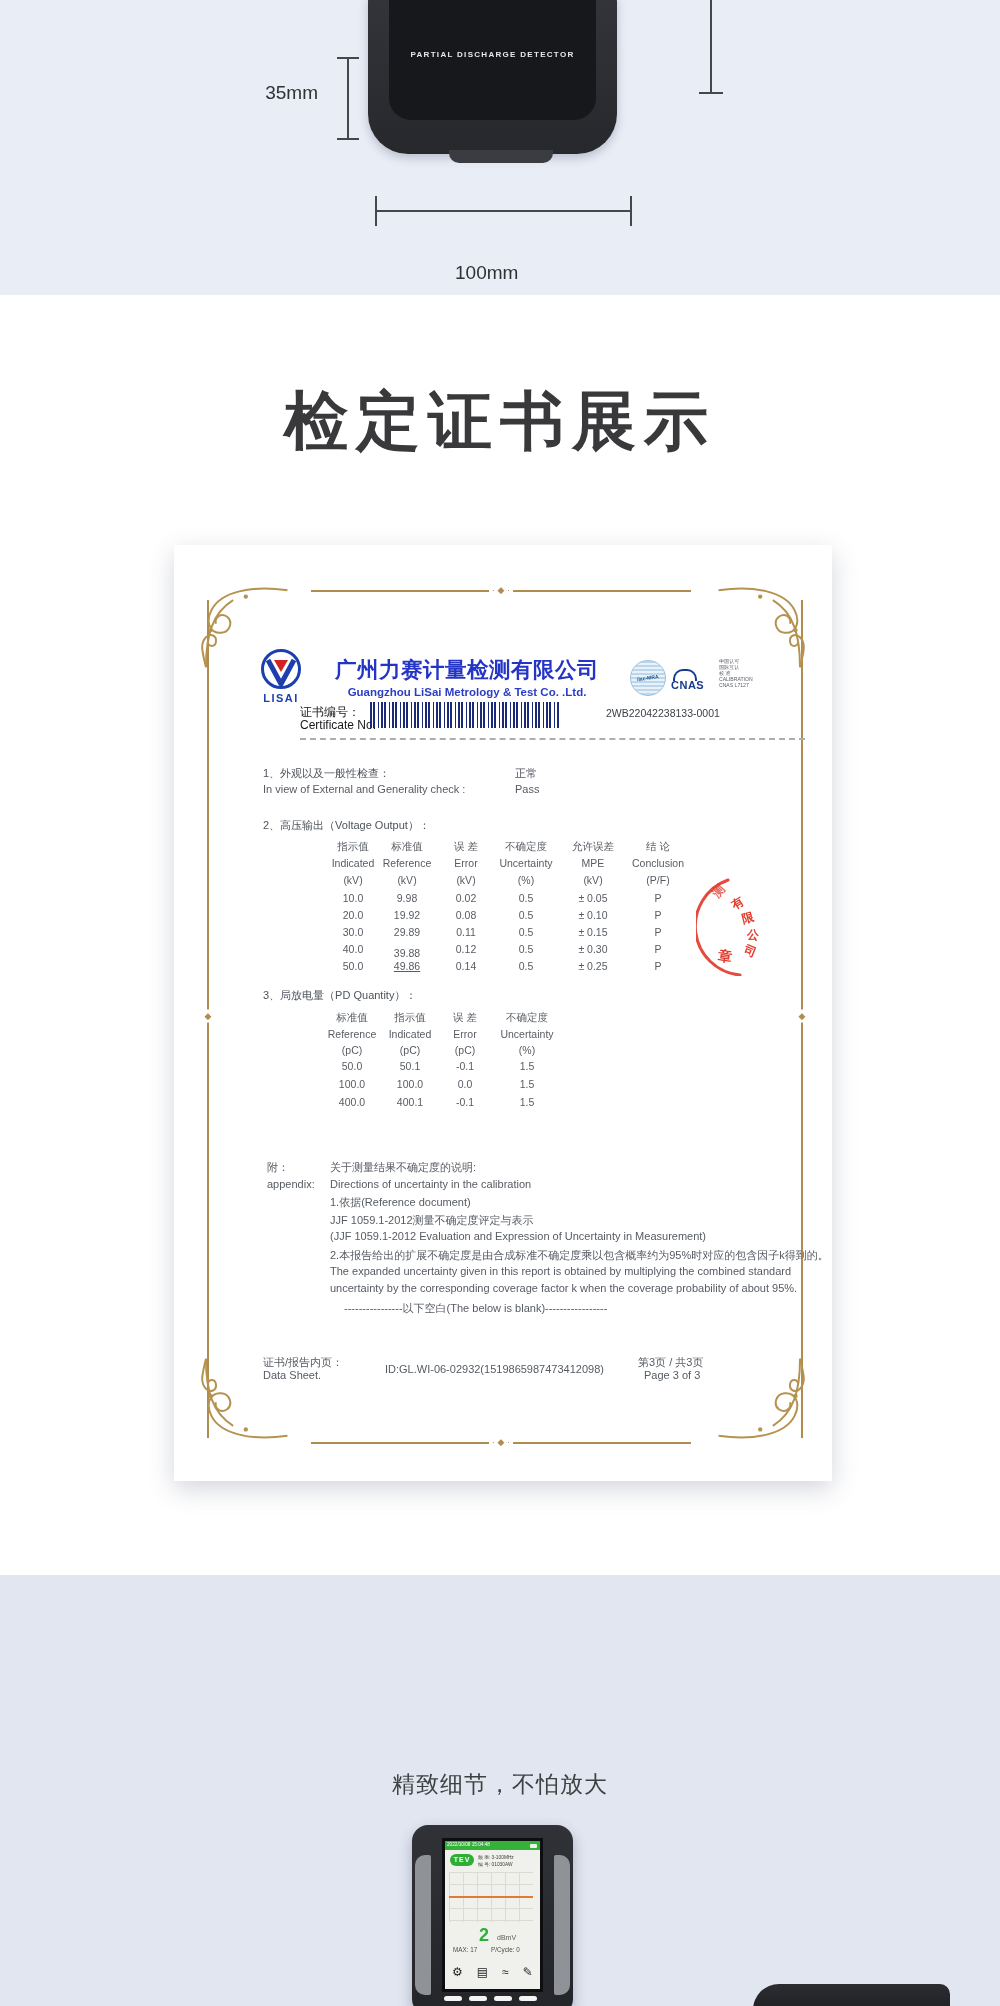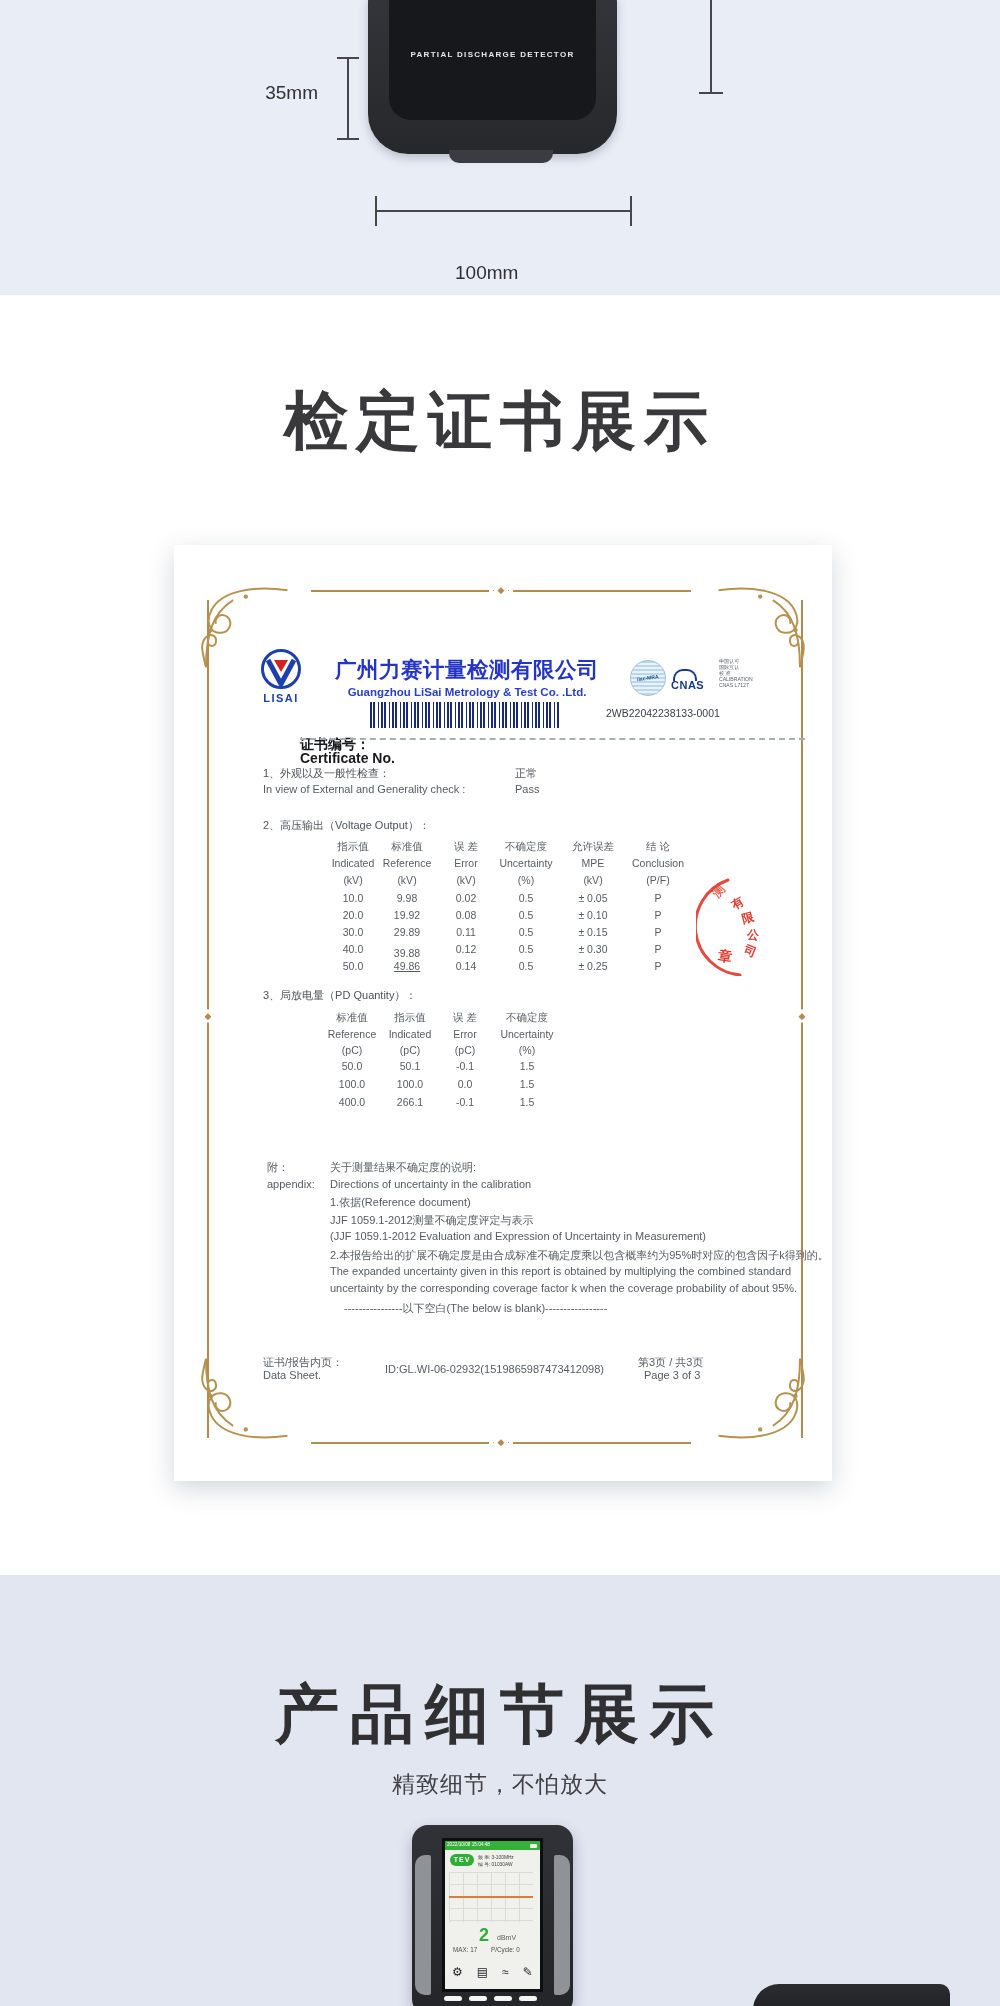--- a/index.html
+++ b/index.html
@@ -25,21 +25,21 @@
   .gdots{position:absolute;transform:translateX(-50%);color:#b28b4f;font-size:9px;background:#fff;padding:0 3px;white-space:nowrap;line-height:10px;}
   .vdia{position:absolute;color:#b28b4f;font-size:9px;transform:translate(-50%,-50%);background:#fff;padding:2px 0;line-height:9px;}
   .fl{position:absolute;width:92px;height:86px;}
   .fl svg{width:100%;height:100%;}
   .fl-tr{transform:scaleX(-1);} .fl-bl{transform:scaleY(-1);} .fl-br{transform:scale(-1,-1);}
   
   .logo-box{position:absolute;left:84px;top:103px;width:46px;height:60px;}
   .logo-lisai{position:absolute;left:0;top:44px;width:46px;text-align:center;color:#1d3fae;font-weight:bold;font-size:11px;letter-spacing:1.5px;}
   .co-cn{position:absolute;left:158px;top:110px;width:270px;text-align:center;color:#2434c6;font-size:21.5px;font-weight:bold;white-space:nowrap;letter-spacing:.5px;}
   .co-en{position:absolute;left:148px;top:141px;width:290px;text-align:center;color:#2a3ec5;font-size:11.5px;font-weight:bold;white-space:nowrap;}
-  .certno-lab{position:absolute;left:126px;color:#17181b;font-size:14px;font-weight:bold;white-space:nowrap;margin-top:32px;}
+  .certno-lab{position:absolute;left:126px;color:#17181b;font-size:12px;font-weight:normal;white-space:nowrap;}
   .barcode{position:absolute;left:196px;top:157px;width:190px;height:26px;background:repeating-linear-gradient(90deg,#1a2a78 0 2px,#fff 2px 3px,#1a2a78 3px 5px,#fff 5px 8px,#1a2a78 8px 9px,#fff 9px 11px);}
   .certno-val{position:absolute;left:432px;top:162px;color:#3c4048;font-size:10.5px;white-space:nowrap;}
   .ilac{position:absolute;left:456px;top:115px;width:34px;height:34px;border-radius:50%;background:repeating-linear-gradient(#bcd7ec 0 2px,#e8f2fa 2px 4px);border:1px solid #9fc2dd;display:flex;align-items:center;justify-content:center;}
   .ilac span{color:#1d4f8f;font-size:6px;font-weight:bold;transform:scale(.85) rotate(-8deg);}
   .cnas{position:absolute;left:497px;top:124px;width:42px;height:26px;color:#163a8c;}
   .cnas .arc{position:absolute;left:2px;top:0;width:20px;height:10px;border:2px solid #163a8c;border-bottom:none;border-radius:10px 10px 0 0;}
   .cnas .txt{position:absolute;left:0;top:10px;font-size:11px;font-weight:bold;letter-spacing:.5px;}
   .accred{position:absolute;left:545px;top:114px;width:40px;color:#5a5f66;font-size:6px;line-height:7px;transform:scale(.85);transform-origin:left top;white-space:nowrap;}
   .dashes{position:absolute;left:126px;top:193px;width:505px;border-top:2px dashed #a9aeb5;}
   
@@ -258,21 +258,21 @@
       <span class="tc" style="left:353px;top:499px;">(%)</span>
       <span class="tc" style="left:178px;top:515px;">50.0</span>
       <span class="tc" style="left:236px;top:515px;">50.1</span>
       <span class="tc" style="left:291px;top:515px;">-0.1</span>
       <span class="tc" style="left:353px;top:515px;">1.5</span>
       <span class="tc" style="left:178px;top:533px;">100.0</span>
       <span class="tc" style="left:236px;top:533px;">100.0</span>
       <span class="tc" style="left:291px;top:533px;">0.0</span>
       <span class="tc" style="left:353px;top:533px;">1.5</span>
       <span class="tc" style="left:178px;top:551px;">400.0</span>
-      <span class="tc" style="left:236px;top:551px;">266.1</span>
+      <span class="tc" style="left:236px;top:551px;">400.1</span>
       <span class="tc" style="left:291px;top:551px;">-0.1</span>
       <span class="tc" style="left:353px;top:551px;">1.5</span>
 
       <div class="ct" style="left:93px;top:615px;">附：</div>
       <div class="ct" style="left:156px;top:615px;">关于测量结果不确定度的说明:</div>
       <div class="ct" style="left:93px;top:633px;">appendix:</div>
       <div class="ct" style="left:156px;top:633px;">Directions of uncertainty in the calibration</div>
       <div class="ct" style="left:156px;top:650px;">1.依据(Reference document)</div>
       <div class="ct" style="left:156px;top:668px;">JJF 1059.1-2012测量不确定度评定与表示</div>
       <div class="ct" style="left:156px;top:685px;">(JJF 1059.1-2012 Evaluation and Expression of Uncertainty in Measurement)</div>
@@ -295,21 +295,20 @@
       <span class="stc" style="left:539px;top:338px;transform:rotate(-50deg);opacity:.8;">测</span>
       <span class="stc" style="left:558px;top:350px;transform:rotate(-33deg);">有</span>
       <span class="stc" style="left:568px;top:365px;transform:rotate(-14deg);">限</span>
       <span class="stc" style="left:573px;top:382px;transform:rotate(4deg);">公</span>
       <span class="stc" style="left:570px;top:398px;transform:rotate(22deg);">司</span>
       <span class="stc" style="left:544px;top:403px;font-size:14px;transform:rotate(8deg);">章</span>
     </div>
   </div>
 
   <div class="detail-sec">
-    <h2 class="big-title detail-title abs" style="margin:0;">产品细节展示</h2>
     <div class="detail-sub">精致细节，不怕放大</div>
 
     <div class="dev2">
       <div class="grip grip-l"></div>
       <div class="grip grip-r"></div>
       <div class="scr">
         <div class="sbar">
           <span class="t">2022/10/08 15:04:48</span>
           <span class="batt"></span>
         </div>

